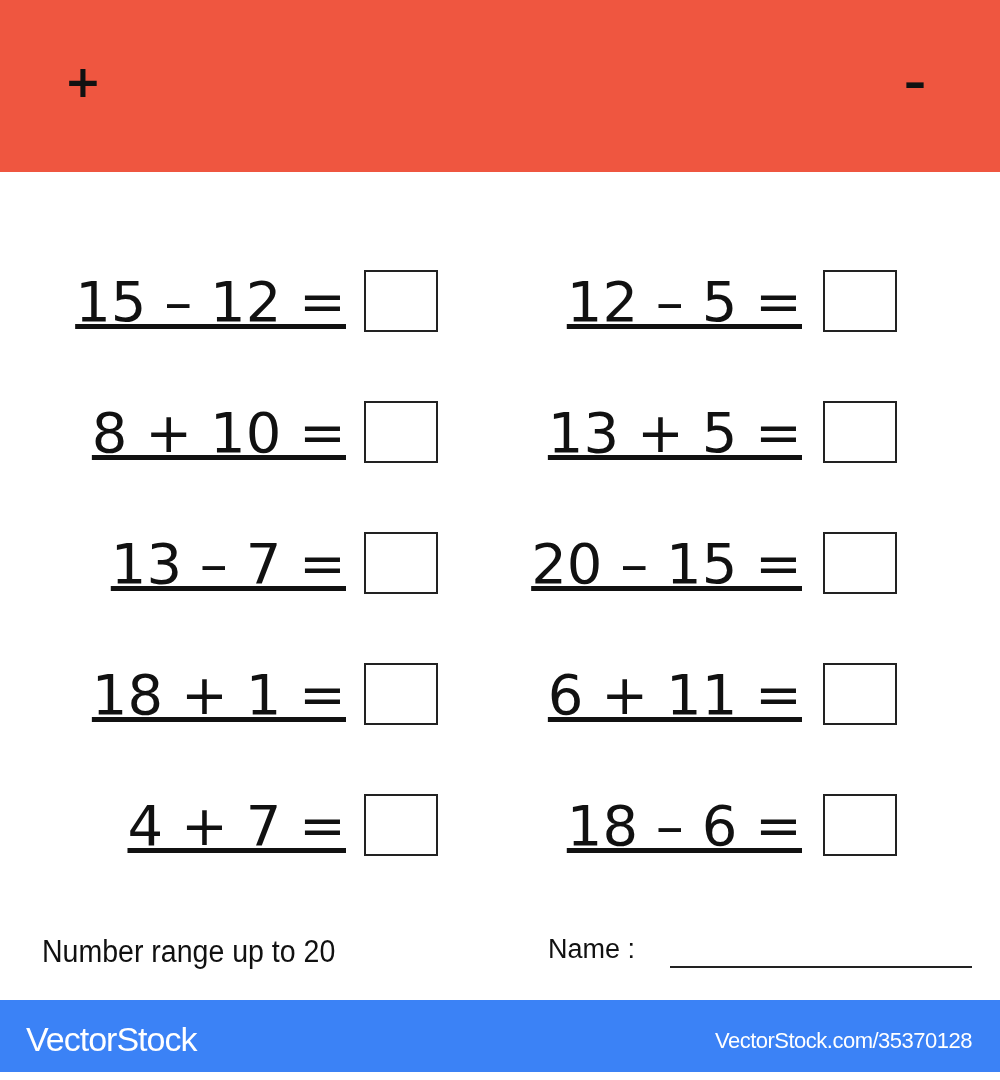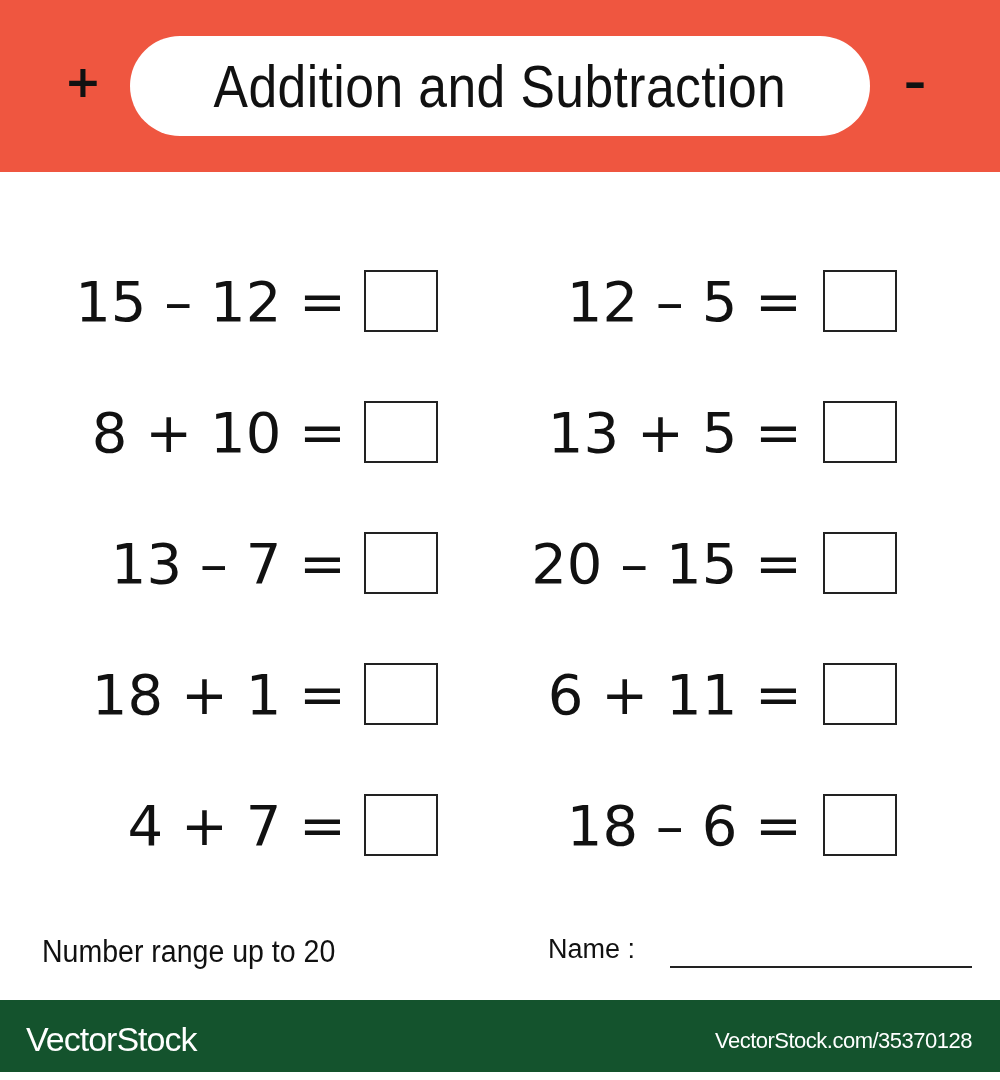--- a/index.html
+++ b/index.html
@@ -24,59 +24,56 @@
     }
     .title-text {
       font-family: "Liberation Sans", sans-serif; font-size: 60px; letter-spacing: 0.5px;
       color: #111; transform: scaleX(0.86); white-space: nowrap;
     }
     .problem {
       position: absolute; height: 64px; display: flex; align-items: center;
     }
     .expr {
       font-family: "DejaVu Sans", sans-serif; font-size: 56px; color: #111;
-      text-align: right; white-space: pre; line-height: 64px;
+      text-align: right; white-space: pre; line-height: 64px; text-decoration: underline;
     }
     .answer-box {
       position: absolute; width: 74px; height: 62px; border: 2px solid #222;
       box-sizing: border-box; background: #fff; cursor: text;
     }
     .footer-range {
       position: absolute; left: 42px; top: 934px; font-size: 31px;
       font-family: "Liberation Sans", sans-serif; color: #111;
       transform-origin: left center; transform: scaleX(0.92); white-space: nowrap;
     }
     .footer-name-label {
       position: absolute; left: 548px; top: 934px; font-size: 27px;
       font-family: "Liberation Sans", sans-serif; color: #111; white-space: nowrap;
     }
     .name-line {
       position: absolute; left: 670px; top: 966px; width: 302px; height: 0;
       border-bottom: 2px solid #222;
     }
     .watermark-bar {
-      position: absolute; left: 0; top: 1000px; width: 1000px; height: 72px; background: #14532d;
+      position: absolute; left: 0; top: 1000px; width: 1000px; height: 72px; background: #3b82f6;
     }
     .wm-logo {
       position: absolute; left: 26px; top: 20px; color: #fff; font-size: 34px;
       font-family: "Liberation Sans", sans-serif; letter-spacing: -1px;
     }
     .wm-url {
       position: absolute; right: 28px; top: 28px; color: #fff; font-size: 22px;
       font-family: "Liberation Sans", sans-serif; letter-spacing: -0.5px; margin-left: 44px;
     }
   </style>
 </head>
 <body>
 
 <div class="header">
   <span class="header-sign sign-plus">+</span>
-  <div class="title-pill">
-    <span class="title-text">Addition and Subtraction</span>
-  </div>
   <span class="header-sign sign-minus">–</span>
 </div>
 
 <div>
   <div class="problem" style="left:60px; top:270px;">
     <span class="expr" style="width:286px;">15 – 12 =</span>
   </div>
   <div class="answer-box" style="left:364px; top:270px;"></div>
 
   <div class="problem" style="left:60px; top:401px;justify-content:center;">

